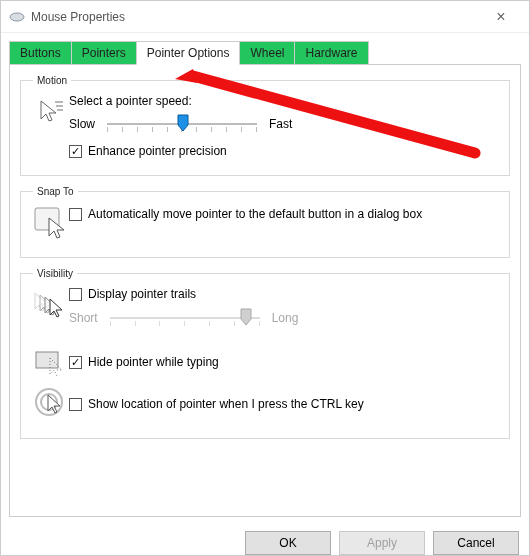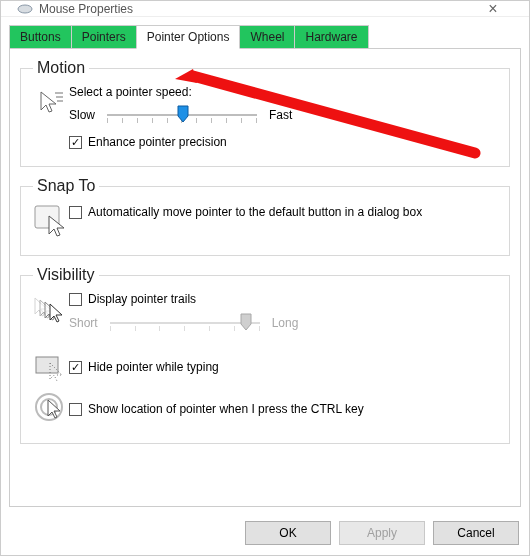--- a/index.html
+++ b/index.html
@@ -16,24 +16,24 @@
   }
   .window {
     width: 530px;
     height: 556px;
     border: 1px solid #ccc;
     background: #fff;
     display: flex;
     flex-direction: column;
   }
   .titlebar {
-    height: 16px;
+    height: 32px;
     display: flex;
     align-items: center;
-    padding: 0 16px;
+    padding: 0 8px;
     border-bottom: 1px solid #eee;
   }
   .titlebar .icon {
     width: 16px; height: 16px; margin-right: 6px;
     display: inline-flex; align-items: center; justify-content: center;
   }
   .title-text { color: #555; flex: 1; }
   .close { width: 40px; text-align: center; color: #666; font-size: 16px; line-height: 32px; cursor: default; }
   .tabs {
     display: flex;
@@ -66,21 +66,21 @@
     background: #fff;
   }
   fieldset {
     border: 1px solid #d8d8d8;
     margin: 0 0 10px 0;
     padding: 8px 12px 10px 12px;
   }
   legend {
     padding: 0 4px;
     color: #222;
-    font-size: 16px;
+    font-size: 10px;
   }
   .row {
     display: flex;
     align-items: flex-start;
     margin-bottom: 6px;
   }
   .row.align-center { align-items: center; }
   .ico {
     width: 36px; height: 36px; flex: 0 0 36px;
     display: flex; align-items: center; justify-content: center;
@@ -108,21 +108,21 @@
   .slider .ticks { position: absolute; left: 0; right: 0; top: 13px; height: 5px; display:flex; justify-content: space-between;}
   .slider .ticks i { width:1px; height:5px; background:#bdbdbd; display:block;}
   .slider .thumb {
     position: absolute; top: 0px; width: 12px; height: 18px;
   }
   .slider .thumb svg { display:block; }
   .slider.disabled .track, .slider.disabled .ticks i { background:#dcdcdc; }
   .disabled-text { color: #a8a8a8; }
   .bottom-bar {
     display: flex; justify-content: flex-end; gap: 8px;
-    padding: 8px 10px 10px 10px;
+    padding: 8px 10px 0 10px;
   }
   .btn {
     min-width: 86px; height: 24px;
     border: 1px solid #adadad;
     background: #e1e1e1;
     text-align: center;
     line-height: 22px;
     color: #000;
     cursor: default;
   }

